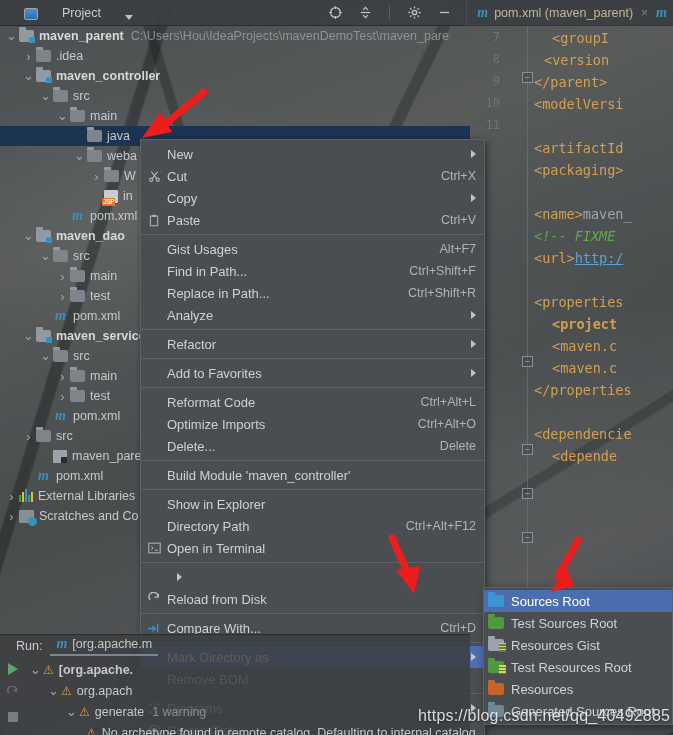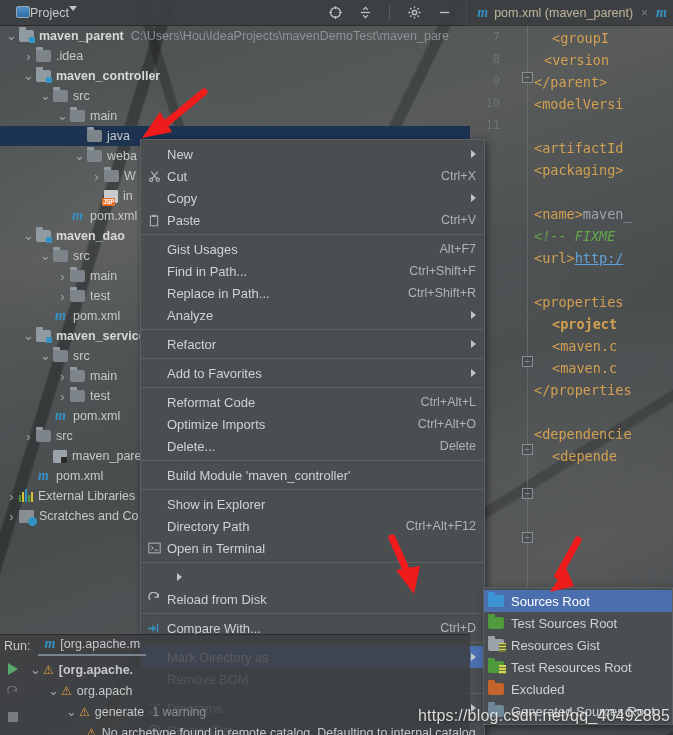--- a/index.html
+++ b/index.html
@@ -34,21 +34,21 @@
       linear-gradient(148deg, transparent 0 70%, rgba(20,22,24,.26) 70.2% 71.0%, transparent 71.3% 100%);
   }
 
   
   .topbar {
     position: absolute; left: 0; top: 0; width: 673px; height: 26px;
     background: rgba(60,63,65,.92);
     border-bottom: 1px solid #2b2b2b;
     display: flex; align-items: center;
   }
-  .tb-left { display: flex; align-items: flex-start; gap: 0; padding-left: 16px; width: 330px; }
+  .tb-left { display: flex; align-items: flex-end; gap: 24px; padding-left: 24px; width: 330px; }
   .proj-ico {
     width: 14px; height: 12px; border: 1.5px solid #9aa7b0; border-radius: 2px;
     background: linear-gradient(#4e8fc7,#2f6fa8); display: inline-block;
   }
   .tb-label { color: #c8cacb; font-size: 12.5px; }
   .caret { width: 0; height: 0; border-left: 4px solid transparent; border-right: 4px solid transparent; border-top: 5px solid #c0c2c3; }
   .tb-icons { display: flex; align-items: center; gap: 14px; margin-left: 10px; }
   .tbi { width: 16px; height: 16px; display: inline-flex; align-items: center; justify-content: center; color: #c3c5c6; }
   .tb-sep { width: 1px; height: 15px; background: #5a5d5f; margin: 0 2px; }
 
@@ -142,21 +142,21 @@
   .smi.hl .smi-lbl { color: #ffffff; }
   .sf { width: 16px; height: 12px; margin-right: 7px; flex: none; position: relative; border-radius: 1px 2px 2px 2px; }
   .sf::before { content: ""; position: absolute; left: 0; top: -3px; width: 7px; height: 3px; border-radius: 1px 1px 0 0; background: inherit; }
   .sf.res::after, .sf.tres::after {
     content: ""; position: absolute; right: -2px; bottom: -1px; width: 7px; height: 9px;
     background: repeating-linear-gradient(#d8d55a 0 1.5px, #6f7a3a 1.5px 3px);
   }
 
   
   .runpanel { position: absolute; left: 0; top: 634px; width: 470px; height: 101px; background: rgba(60,63,65,.86); border-top: 1px solid #2b2b2b; }
-  .run-head { height: 22px; display: flex; align-items: center; padding-left: 4px; gap: 8px; }
+  .run-head { height: 22px; display: flex; align-items: center; padding-left: 16px; gap: 8px; }
   .run-tab { display: flex; align-items: center; gap: 5px; border-bottom: 2px solid #7a8590; padding: 0 6px 2px 6px; }
   .rside { position: absolute; left: 0; top: 22px; width: 26px; height: 79px; }
   .rs-ico { height: 24px; display: flex; align-items: center; justify-content: center; }
   .tri { width: 0; height: 0; border-top: 6px solid transparent; border-bottom: 6px solid transparent; border-left: 10px solid #59a869; }
   .stopsq { width: 10px; height: 10px; background: #7a7d7f; }
   .warn { color: #e8a33d; font-size: 12px; margin-right: 5px; }
   .trow { height: 21px; display: flex; align-items: center; white-space: nowrap; }
   .tlbl { font-size: 12.5px; color: #c6c8c9; }
   .tlbl.b { font-weight: 700; }
   .tdim { font-size: 12.5px; color: #8b8e90; margin-left: 8px; }
@@ -571,21 +571,21 @@
       <div class="smi">
         <span class="sf res" style="background: rgb(154, 163, 169);"></span>
         <span class="smi-lbl">Resources Gist</span>
       </div>
       <div class="smi">
         <span class="sf tres" style="background: rgb(79, 154, 60);"></span>
         <span class="smi-lbl">Test Resources Root</span>
       </div>
       <div class="smi">
         <span class="sf" style="background: rgb(196, 100, 42);"></span>
-        <span class="smi-lbl">Excluded</span>
+        <span class="smi-lbl">Resources</span>
       </div>
       <div class="smi">
         <span class="sf" style="background: rgb(111, 135, 150);"></span>
         <span class="smi-lbl">Generated Sources Root</span>
       </div>
     </div>
 
   <div class="runpanel">
     <div class="run-head">
       <span class="tb-label">Run:</span>

